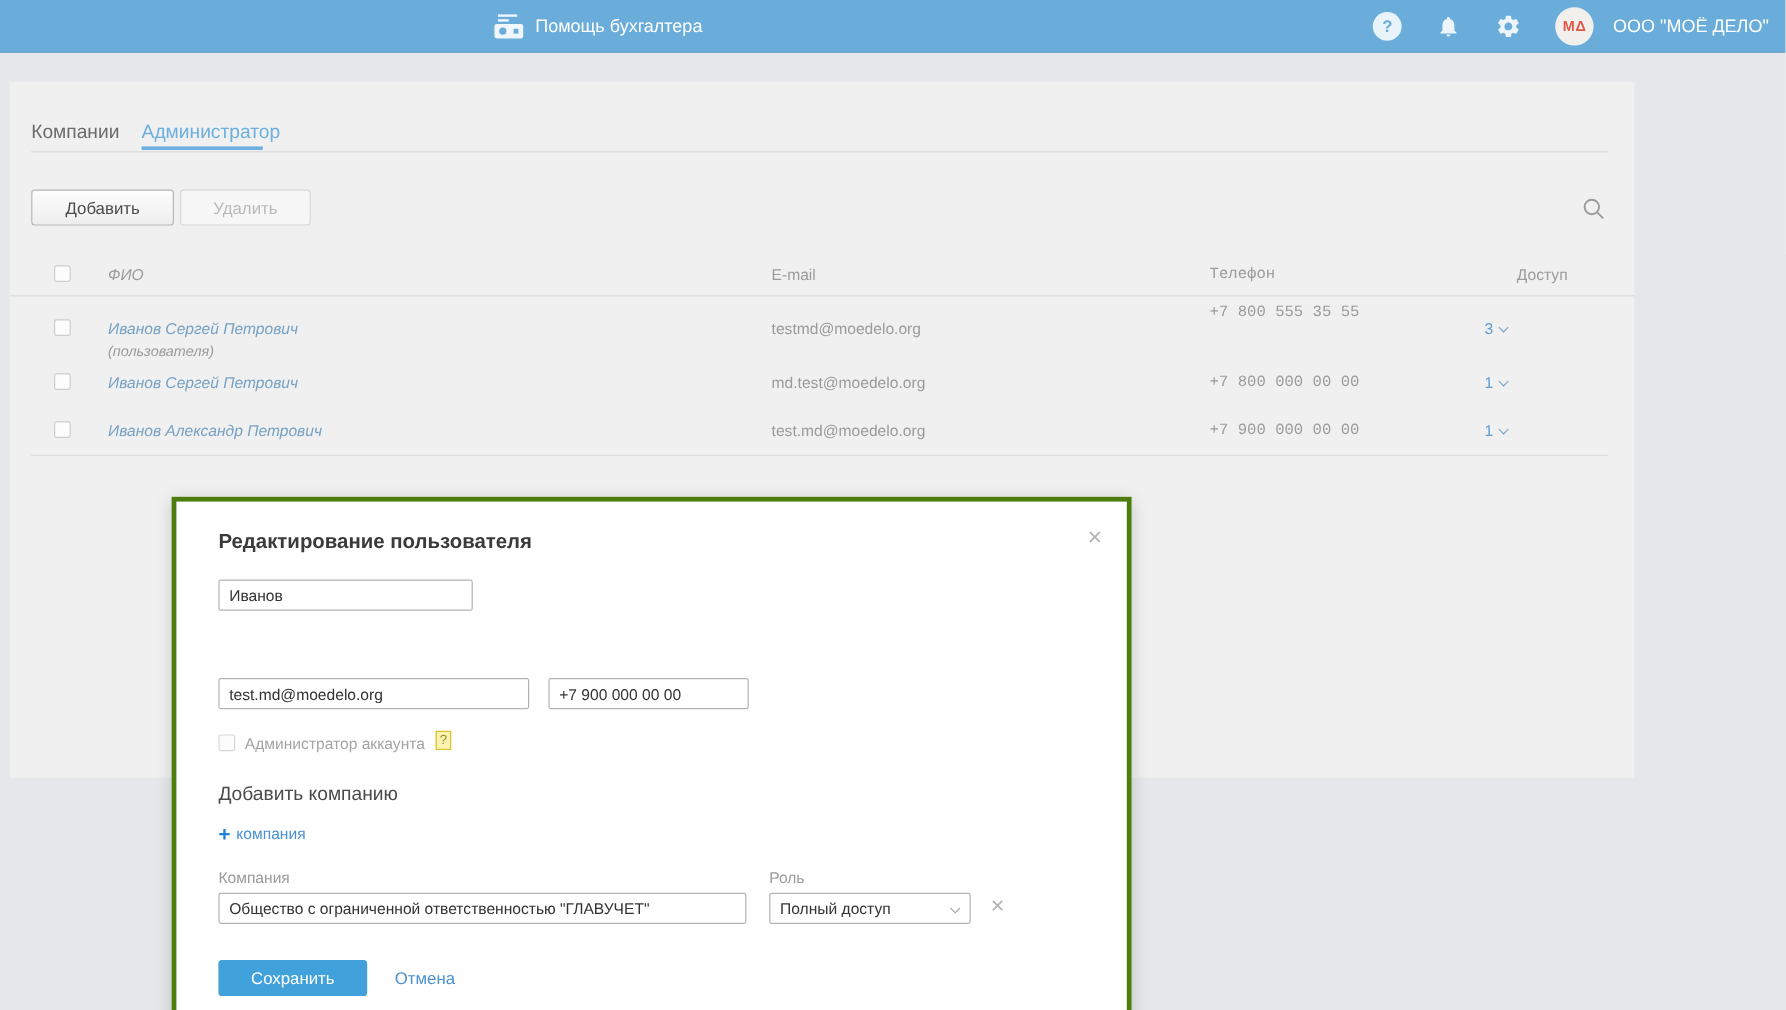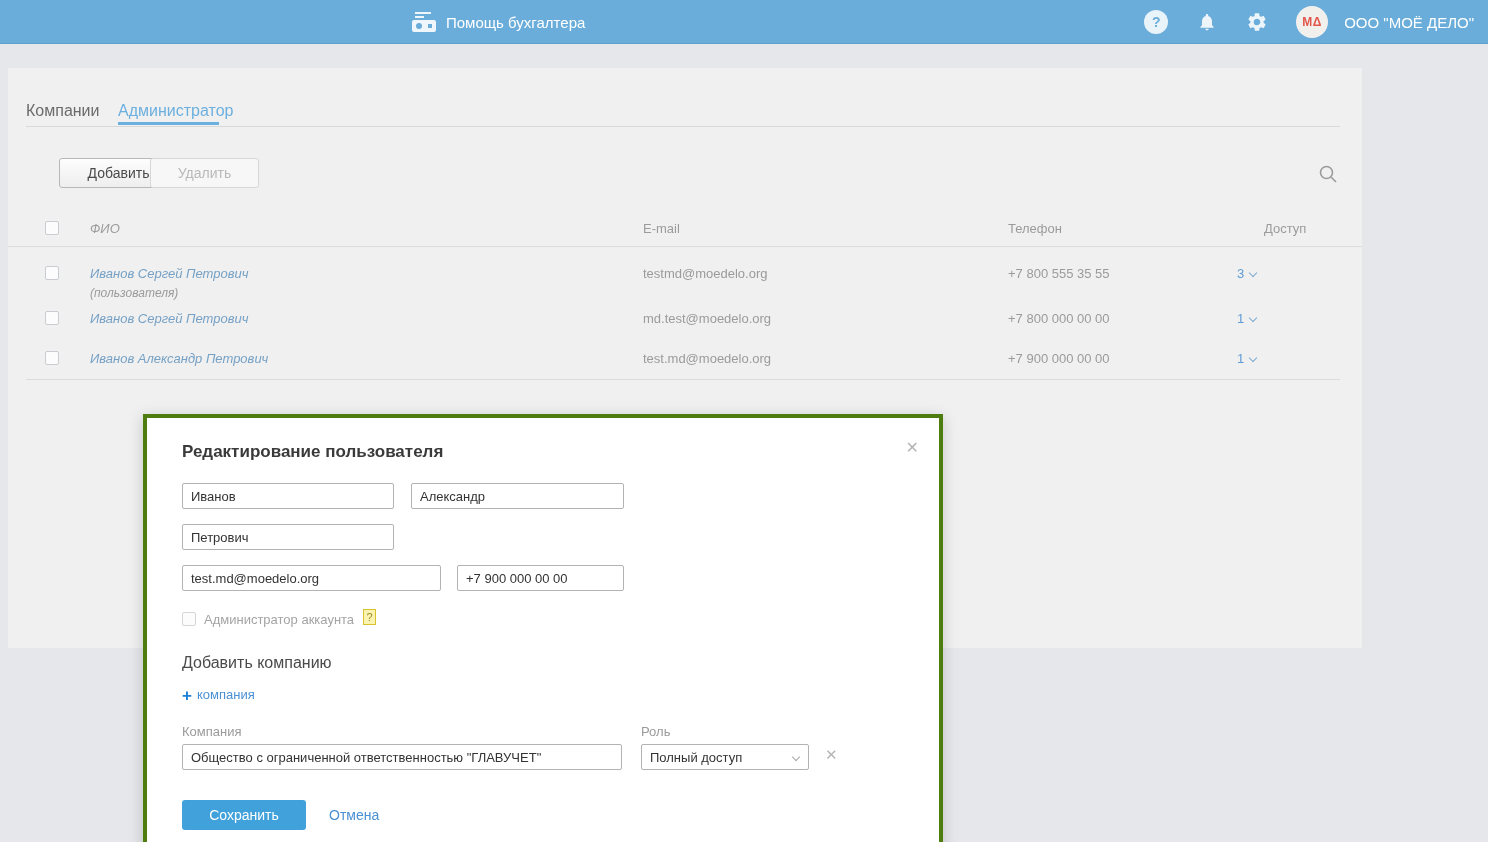--- a/index.html
+++ b/index.html
@@ -34,33 +34,33 @@
 
   .tab { position:absolute; font-size:16px; cursor:pointer; }
   .tab-companies { left:26px; top:102px; color:#6b6b6b; }
   .tab-users { left:118px; top:102px; color:#6cb0df; }
   .tab-underline { position:absolute; left:118px; top:122px; width:101px; height:3px; background:#6cb0df; }
   .tabs-sep { position:absolute; left:26px; top:126px; width:1314px; height:1px; background:#d9d9d9; }
 
   .btn { position:absolute; height:30px; border-radius:3px; font-size:14px; cursor:pointer;
          font-family:inherit; }
   .btn-add { left:26px; top:158px; width:119px; background:linear-gradient(#fdfdfd,#eeeeee);
-             border:1px solid #b8b8b8; color:#4a4a4a;margin-left:33px; }
+             border:1px solid #b8b8b8; color:#4a4a4a; }
   .btn-del { left:150px; top:158px; width:109px; background:#f7f7f7;
              border:1px solid #d7d7d7; color:#b9b9b9; }
   .search-ico { position:absolute; left:1318px; top:164px; width:20px; height:20px; cursor:pointer; }
   .search-ico svg { stroke:#9b9b9b; fill:none; }
 
   
   .cb { position:absolute; width:14px; height:14px; border:1px solid #c9cdd1; border-radius:2px;
         background:#fcfcfc; cursor:pointer; }
   .th { position:absolute; font-size:13px; color:#9b9b9b; }
   .col-name  { left:90px;font-style:italic; }
   .col-email { left:643px; }
-  .col-phone { left:1008px; }
+  .col-phone { left:1008px;font-family:Liberation Mono, monospace; }
   .col-access{ left:1237px; }
   .thead-sep { position:absolute; left:8px; top:246px; width:1354px; height:1px; background:#dcdcdc; }
   .tfoot-sep { position:absolute; left:26px; top:379px; width:1314px; height:1px; background:#dcdcdc; }
   .cell { position:absolute; font-size:13px; }
   .name-link { color:#76a1c5; cursor:pointer; text-decoration:none; }
   .row-note { color:#9b9b9b; font-size:12px; }
   .cell-muted { color:#9b9b9b; }
   .access-link { color:#5d9cd3; cursor:pointer; }
   .chev { display:inline-block; width:6px; height:6px; border-right:1px solid #7fa9cf;
           border-bottom:1px solid #7fa9cf; transform:rotate(45deg); margin-left:6px; vertical-align:2px; }
@@ -160,21 +160,21 @@
   <div class="th col-name" style="top:221px;">ФИО</div>
   <div class="th col-email" style="top:221px;">E-mail</div>
   <div class="th col-phone" style="top:221px;">Телефон</div>
   <div class="th col-access" style="top:221px;margin-left:27px;">Доступ</div>
   <div class="thead-sep"></div>
 
   <div class="cb" style="left:45px; top:266px;"></div>
   <a class="cell col-name name-link" style="top:266px;">Иванов Сергей Петрович</a>
   <div class="cell col-name row-note" style="top:286px;">(пользователя)</div>
   <div class="cell col-email cell-muted" style="top:266px;">testmd@moedelo.org</div>
-  <div class="cell col-phone cell-muted" style="top:266px;text-align:center;">+7 800 555 35 55</div>
+  <div class="cell col-phone cell-muted" style="top:252px;text-align:center;">+7 800 555 35 55</div>
   <div class="cell col-access access-link" style="top:266px;"><span>3</span><span class="chev"></span></div>
 
   <div class="cb" style="left:45px; top:311px;"></div>
   <a class="cell col-name name-link" style="top:311px;">Иванов Сергей Петрович</a>
   <div class="cell col-email cell-muted" style="top:311px;">md.test@moedelo.org</div>
   <div class="cell col-phone cell-muted" style="top:311px;">+7 800 000 00 00</div>
   <div class="cell col-access access-link" style="top:311px;"><span>1</span><span class="chev"></span></div>
 
   <div class="cb" style="left:45px; top:351px;"></div>
   <a class="cell col-name name-link" style="top:351px;">Иванов Александр Петрович</a>
@@ -182,22 +182,20 @@
   <div class="cell col-phone cell-muted" style="top:351px;">+7 900 000 00 00</div>
   <div class="cell col-access access-link" style="top:351px;"><span>1</span><span class="chev"></span></div>
 
   <div class="tfoot-sep"></div>
 
   <div class="modal">
     <div class="modal-title">Редактирование пользователя</div>
     <div class="modal-close">✕</div>
 
     <input class="txt f-last" value="Иванов" style="">
-    <input class="txt f-first" value="Александр" style="">
-    <input class="txt f-middle" value="Петрович" style="">
     <input class="txt f-email" value="test.md@moedelo.org" style="">
     <input class="txt f-phone" value="+7 900 000 00 00" style="">
 
     <div class="cb cb-admin" style="position:absolute;"></div>
     <div class="cb-admin-label">Администратор аккаунта</div>
     <div class="help-badge">?</div>
 
     <div class="add-company-h">Добавить компанию</div>
     <div class="add-company-link"><span class="plus-glyph">+</span><span class="link-blue">компания</span></div>
 

